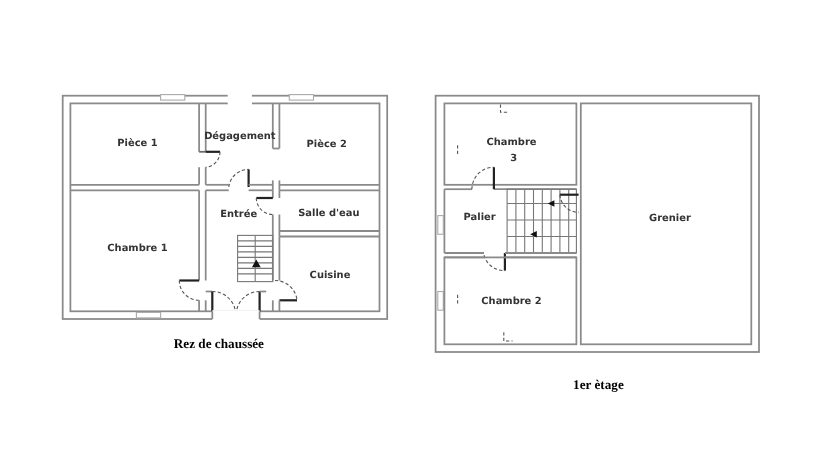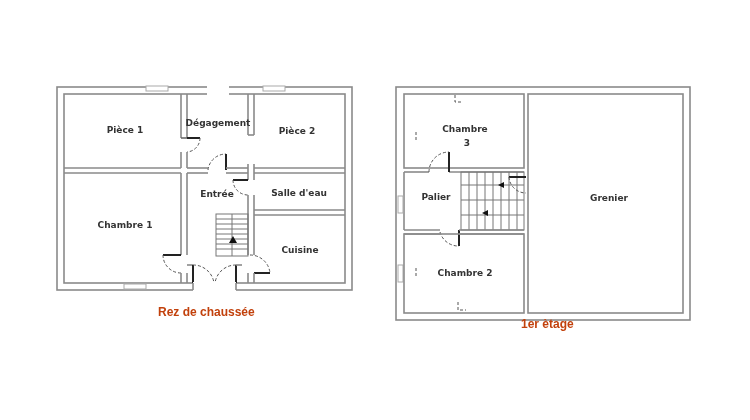--- a/index.html
+++ b/index.html
@@ -5,21 +5,21 @@
     html, body { margin: 0; padding: 0; background: #ffffff; }
     body { width: 750px; height: 420px; position: relative; overflow: hidden; font-family: "DejaVu Sans", sans-serif; }
     svg { position: absolute; left: 0; top: 0; }
     .wall { fill: none; stroke: #8a8a8a; stroke-width: 1.6; }
     .wall-dark { fill: none; stroke: #6a6a6a; stroke-width: 1.6; }
     .door { fill: none; stroke: #555; stroke-width: 1; stroke-dasharray: 3 2; }
     .door-leaf { stroke: #222; stroke-width: 2; }
     .stair { fill: none; stroke: #777; stroke-width: 1; }
     .win { fill: #fff; stroke: #aaa; stroke-width: 1; }
     .room-label { font-family: "DejaVu Sans", sans-serif; font-size: 9px; font-weight: bold; fill: #333; }
-    .caption { position: absolute; font-family: Liberation Sans, sans-serif; font-size: 12px; font-weight: bold; color: #c2410c; white-space: nowrap; text-align: right; }
+    .caption { position: absolute; font-family: Liberation Serif, serif; font-size: 12px; font-weight: bold; color: #000000; white-space: nowrap; text-align: right; }
   </style>
 </head>
 <body>
 
 <svg width="750" height="420" viewBox="0 0 750 420">
 
   <g>
 
     <rect class="wall" x="57" y="87" width="295" height="203"></rect>
     <rect class="wall" x="64" y="94" width="281" height="189"></rect>
@@ -161,13 +161,13 @@
 
     <text class="room-label" x="465" y="132" text-anchor="middle">Chambre</text>
     <text class="room-label" x="467" y="146" text-anchor="middle">3</text>
     <text class="room-label" x="436" y="200" text-anchor="middle">Palier</text>
     <text class="room-label" x="609" y="201" text-anchor="middle">Grenier</text>
     <text class="room-label" x="465" y="276" text-anchor="middle">Chambre 2</text>
   </g>
 </svg>
 
 <div class="caption" style="left:158px; top:305px;">Rez de chaussée</div>
-<div class="caption" style="left:521px; top:317px;">1er ètage</div>
+<div class="caption" style="left:521px; top:343px;">1er ètage</div>
 
 </body></html>

